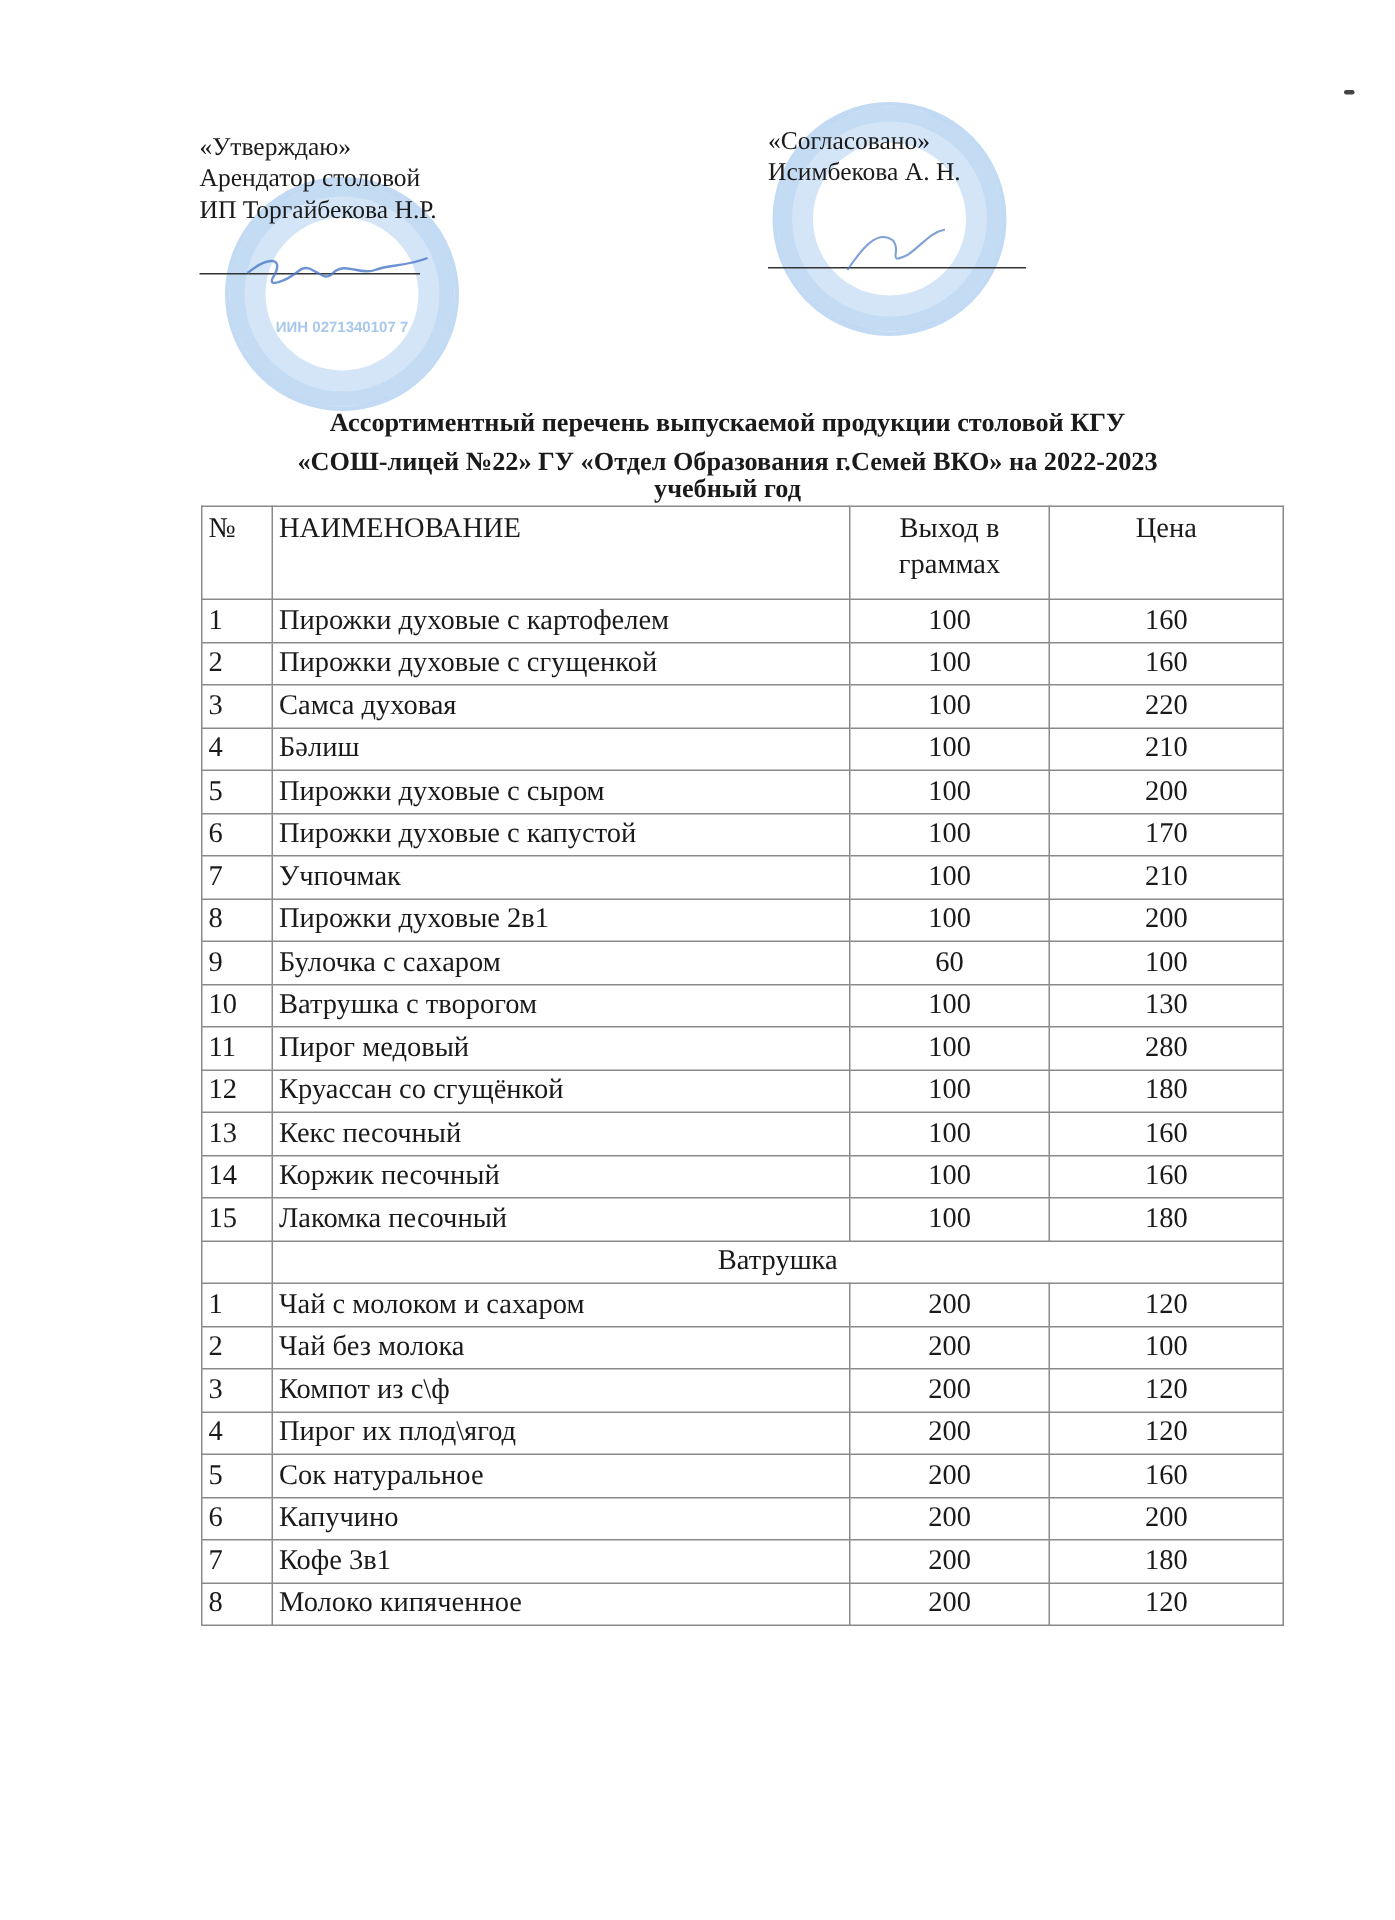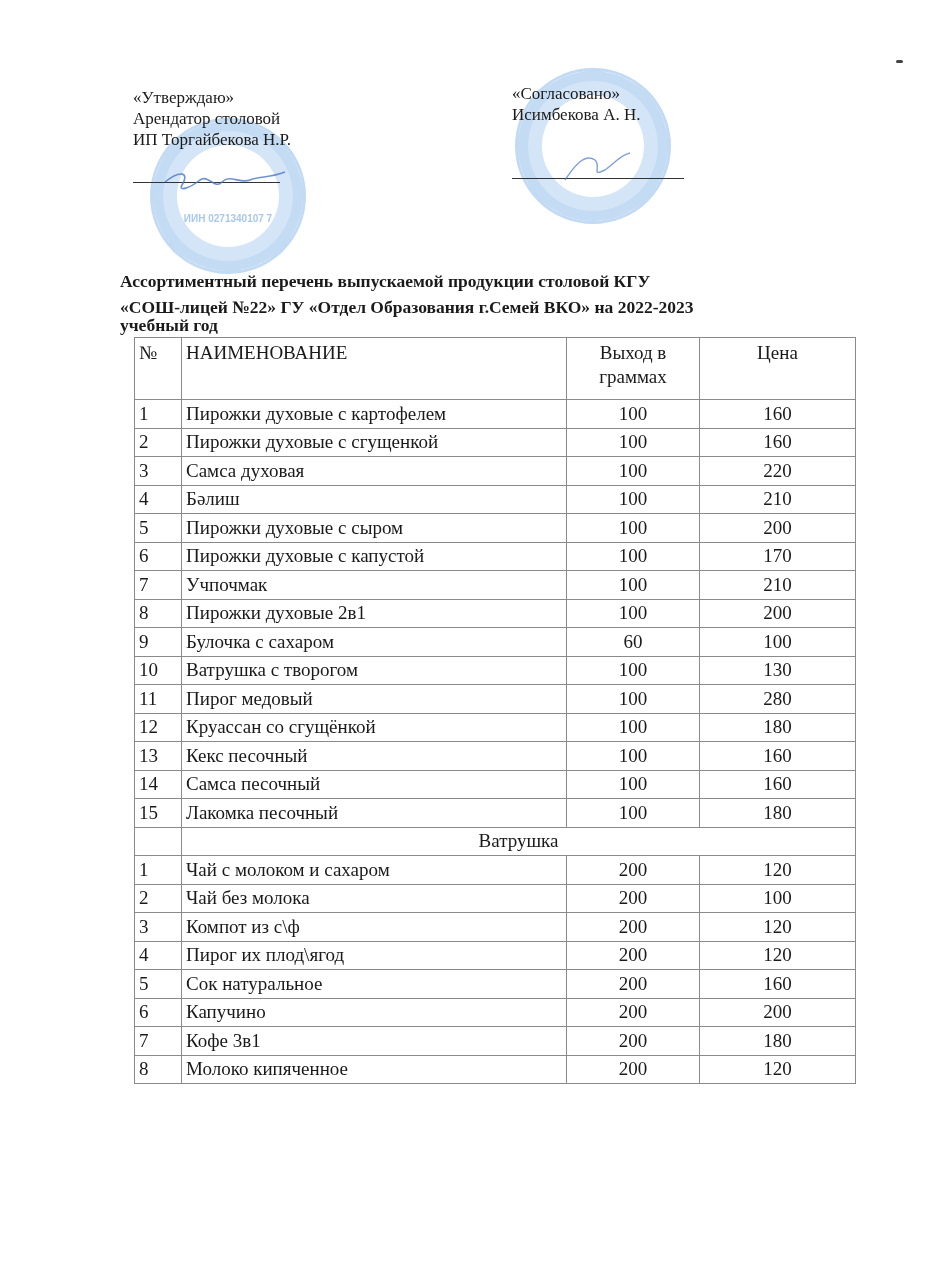--- a/index.html
+++ b/index.html
@@ -5,21 +5,21 @@
   html, body { margin:0; padding:0; background:#ffffff; }
   body { width:930px; height:1280px; position:relative; overflow:hidden;
          font-family:"Liberation Serif", serif; color:#1a1a1a; }
   .abs { position:absolute; }
   .sig-block { font-size:17px; line-height:21px; }
   .sig-line { position:absolute; height:1px; background:#333; }
   .stamp { position:absolute; border-radius:50%; border:3px solid rgba(80,150,220,0.35);
            box-shadow: inset 0 0 0 10px rgba(80,150,220,0.12), inset 0 0 0 22px rgba(255,255,255,0), inset 0 0 0 24px rgba(80,150,220,0.25); }
   .stamp .txt { position:absolute; width:100%; text-align:center; color:rgba(60,130,210,0.45);
                 font-family:"Liberation Sans", sans-serif; font-size:10px; font-weight:bold; }
-  .title { position:absolute; left:120px; width:730px; text-align:left; font-weight:bold;
+  .title { position:absolute; left:120px; width:730px; text-align:center; font-weight:bold;
            font-size:17.5px; line-height:22px; }
   table.menu { position:absolute; left:134px; top:337px; border-collapse:collapse;
                font-family:"Liberation Serif", serif; font-size:19px; }
   table.menu td { border:1px solid #8a8a8a; padding:0 4px; height:27.5px; line-height:24px; vertical-align:middle; }
   table.menu td.num { width:38px; }
   table.menu td.name { width:376px; }
   table.menu td.w { width:124px; text-align:center; }
   table.menu td.p { width:147px; text-align:center; }
   table.menu tr.head td { height:58px; vertical-align:top; line-height:24px; padding-top:3px; }
   table.menu tr.head td.name { text-align:left; }
@@ -141,21 +141,21 @@
     <td class="p">180</td>
   </tr>
       <tr>
     <td class="num">13</td>
     <td class="name">Кекс песочный</td>
     <td class="w">100</td>
     <td class="p">160</td>
   </tr>
       <tr>
     <td class="num">14</td>
-    <td class="name">Самса песочный</td>
+    <td class="name">Коржик песочный</td>
     <td class="w">100</td>
     <td class="p">160</td>
   </tr>
       <tr>
     <td class="num">15</td>
     <td class="name">Лакомка песочный</td>
     <td class="w">100</td>
     <td class="p">180</td>
   </tr>
     </tbody>

